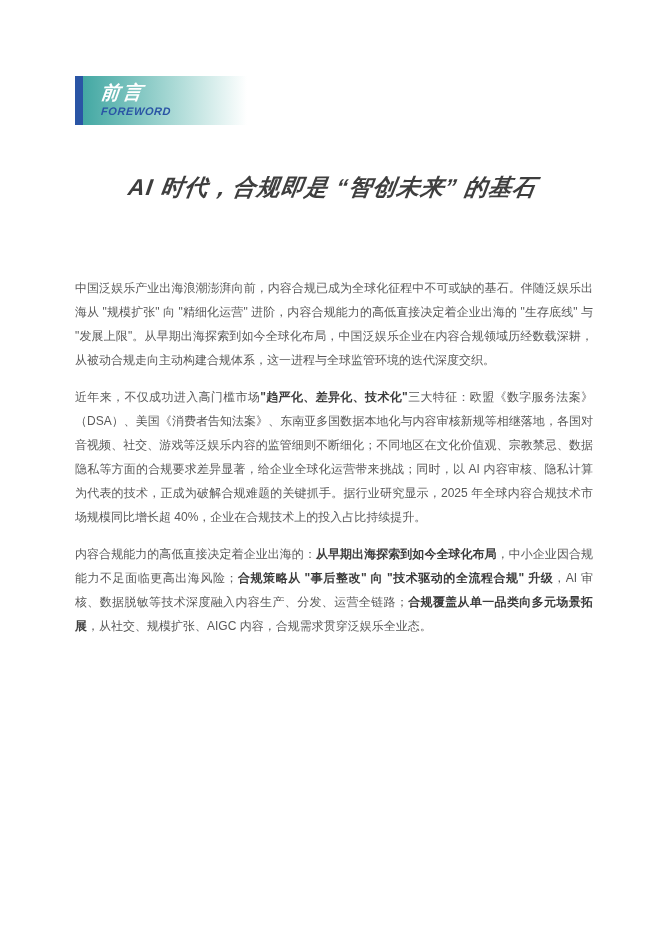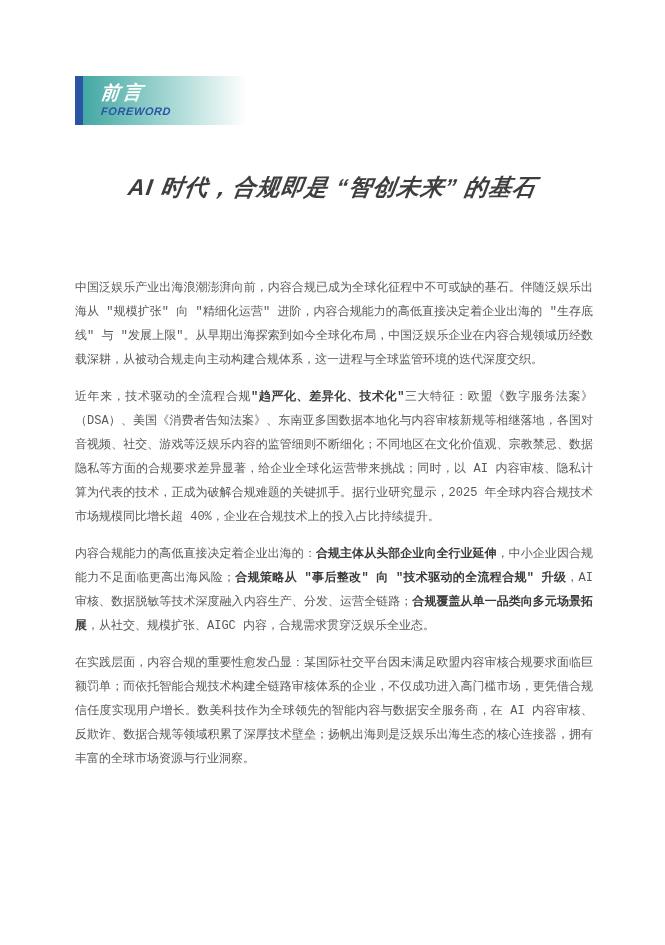--- a/index.html
+++ b/index.html
@@ -69,38 +69,37 @@
     position: absolute;
     left: 75px;
     top: 276px;
     width: 518px;
     font-size: 12px;
     line-height: 24px;
     color: var(--body, #595959);
     text-align: justify;
     text-justify: inter-character;
   }
-  .para { margin-bottom: 13px; font-family: Liberation Mono, monospace; }
+  .para { margin-bottom: 13px; }
   .para strong { font-weight: bold; color: #3c3c3c; }
 </style>
 </head>
 <body>
 
 <div class="page">
 
   <div class="badge">
     <div class="badge-bar"></div>
     <div class="badge-fill">
       <div class="badge-title">前言</div>
       <div class="badge-subtitle">FOREWORD</div>
     </div>
   </div>
 
   <h1 class="doc-title">AI 时代，合规即是 “智创未来” 的基石</h1>
 
   <div class="body-text">
       <p class="para"><span>中国泛娱乐产业出海浪潮澎湃向前，内容合规已成为全球化征程中不可或缺的基石。伴随泛娱乐出海从 "规模扩张" 向 "精细化运营" 进阶，内容合规能力的高低直接决定着企业出海的 "生存底线" 与 "发展上限"。从早期出海探索到如今全球化布局，中国泛娱乐企业在内容合规领域历经数载深耕，从被动合规走向主动构建合规体系，这一进程与全球监管环境的迭代深度交织。</span></p>
-      <p class="para"><span>近年来，技术驱动的全流程合规</span><strong>"趋严化、差异化、技术化"</strong><span>三大特征：欧盟《数字服务法案》（DSA）、美国《消费者告知法案》、东南亚多国数据本地化与内容审核新规等相继落地，各国对音视频、社交、游戏等泛娱乐内容的监管细则不断细化；不同地区在文化价值观、宗教禁忌、数据隐私等方面的合规要求差异显著，给企业全球化运营带来挑战；同时，以 AI 内容审核、隐私计算为代表的技术，正成为破解合规难题的关键抓手。据行业研究显示，2025 年全球内容合规技术市场规模同比增长超 40%，企业在合规技术上的投入占比持续提升。</span></p>
-      <p class="para"><span>内容合规能力的高低直接决定着企业出海的：</span><strong>合规主体从头部企业向全行业延伸</strong><span>，中小企业因合规能力不足面临更高出海风险；</span><strong>合规策略从 "事后整改" 向 "技术驱动的全流程合规" 升级</strong><span>，AI 审核、数据脱敏等技术深度融入内容生产、分发、运营全链路；</span><strong>合规覆盖从单一品类向多元场景拓展</strong><span>，从社交、规模扩张、AIGC 内容，合规需求贯穿泛娱乐全业态。</span></p>
-      <p class="para"><span>在实践层面，内容合规的重要性愈发凸显：某国际社交平台因未满足欧盟内容审核合规要求面临巨额罚单；而依托智能合规技术构建全链路审核体系的企业，不仅成功进入高门槛市场，更凭借合规信任度实现用户增长。数美科技作为全球领先的智能内容与数据安全服务商，在 AI 内容审核、反欺诈、数据合规等领域积累了深厚技术壁垒；扬帆出海则是泛娱乐出海生态的核心连接器，拥有丰富的全球市场资源与行业洞察。</span></p>
+      <p class="para"><span>近年来，不仅成功进入高门槛市场</span><strong>"趋严化、差异化、技术化"</strong><span>三大特征：欧盟《数字服务法案》（DSA）、美国《消费者告知法案》、东南亚多国数据本地化与内容审核新规等相继落地，各国对音视频、社交、游戏等泛娱乐内容的监管细则不断细化；不同地区在文化价值观、宗教禁忌、数据隐私等方面的合规要求差异显著，给企业全球化运营带来挑战；同时，以 AI 内容审核、隐私计算为代表的技术，正成为破解合规难题的关键抓手。据行业研究显示，2025 年全球内容合规技术市场规模同比增长超 40%，企业在合规技术上的投入占比持续提升。</span></p>
+      <p class="para"><span>内容合规能力的高低直接决定着企业出海的：</span><strong>从早期出海探索到如今全球化布局</strong><span>，中小企业因合规能力不足面临更高出海风险；</span><strong>合规策略从 "事后整改" 向 "技术驱动的全流程合规" 升级</strong><span>，AI 审核、数据脱敏等技术深度融入内容生产、分发、运营全链路；</span><strong>合规覆盖从单一品类向多元场景拓展</strong><span>，从社交、规模扩张、AIGC 内容，合规需求贯穿泛娱乐全业态。</span></p>
     </div>
 
 </div>
 
 </body></html>

